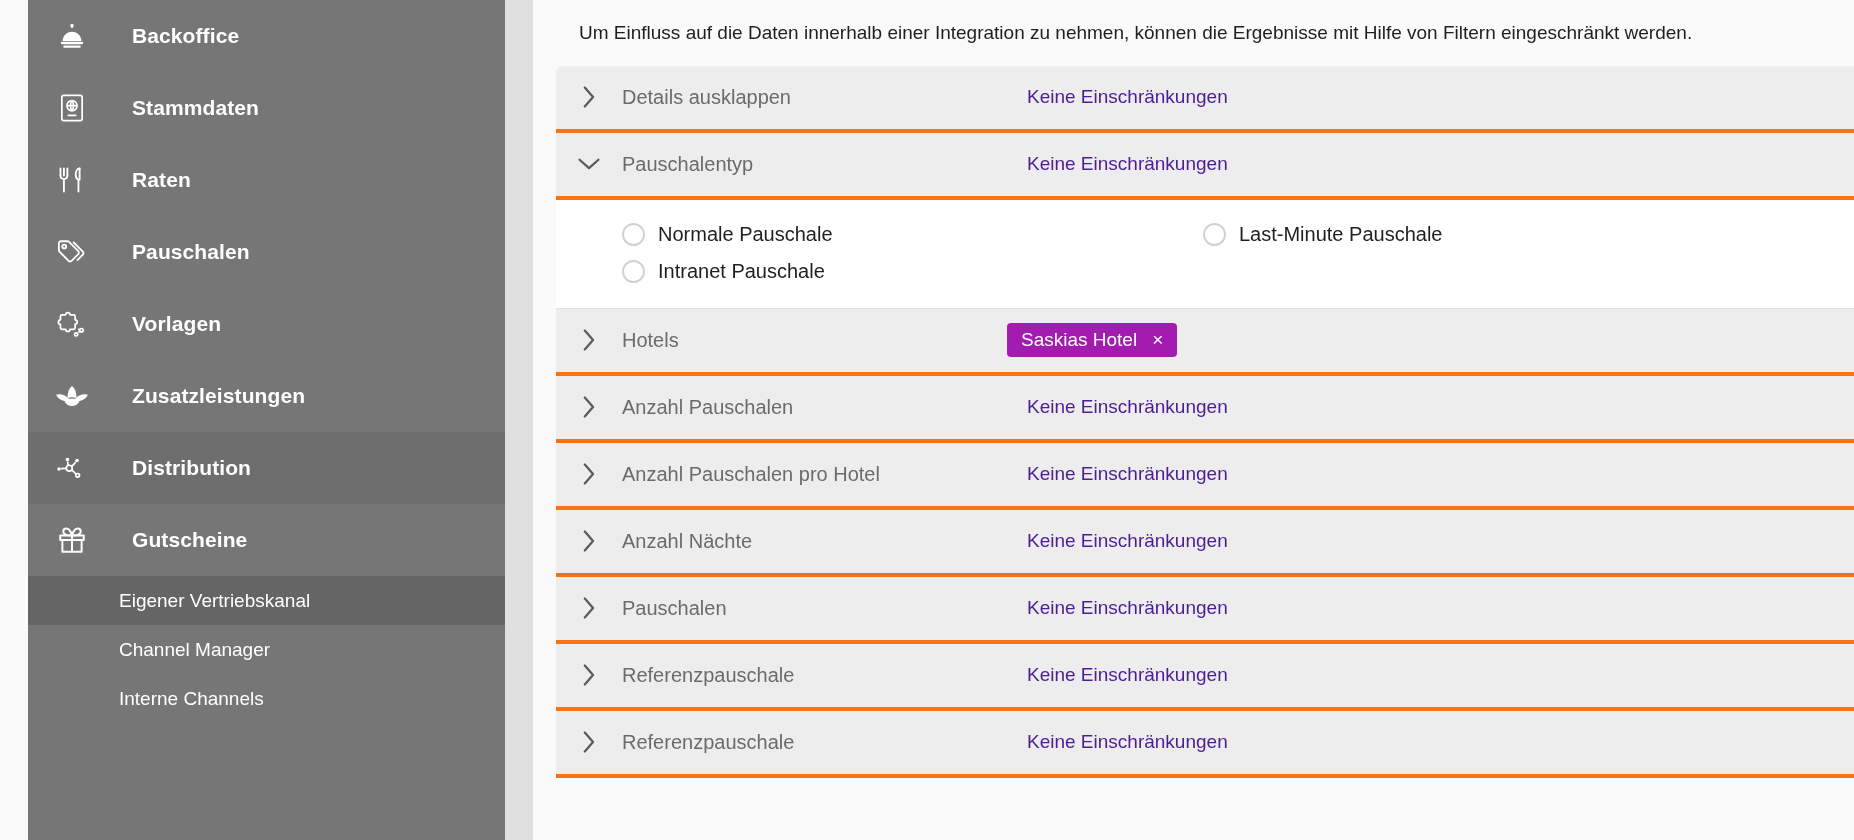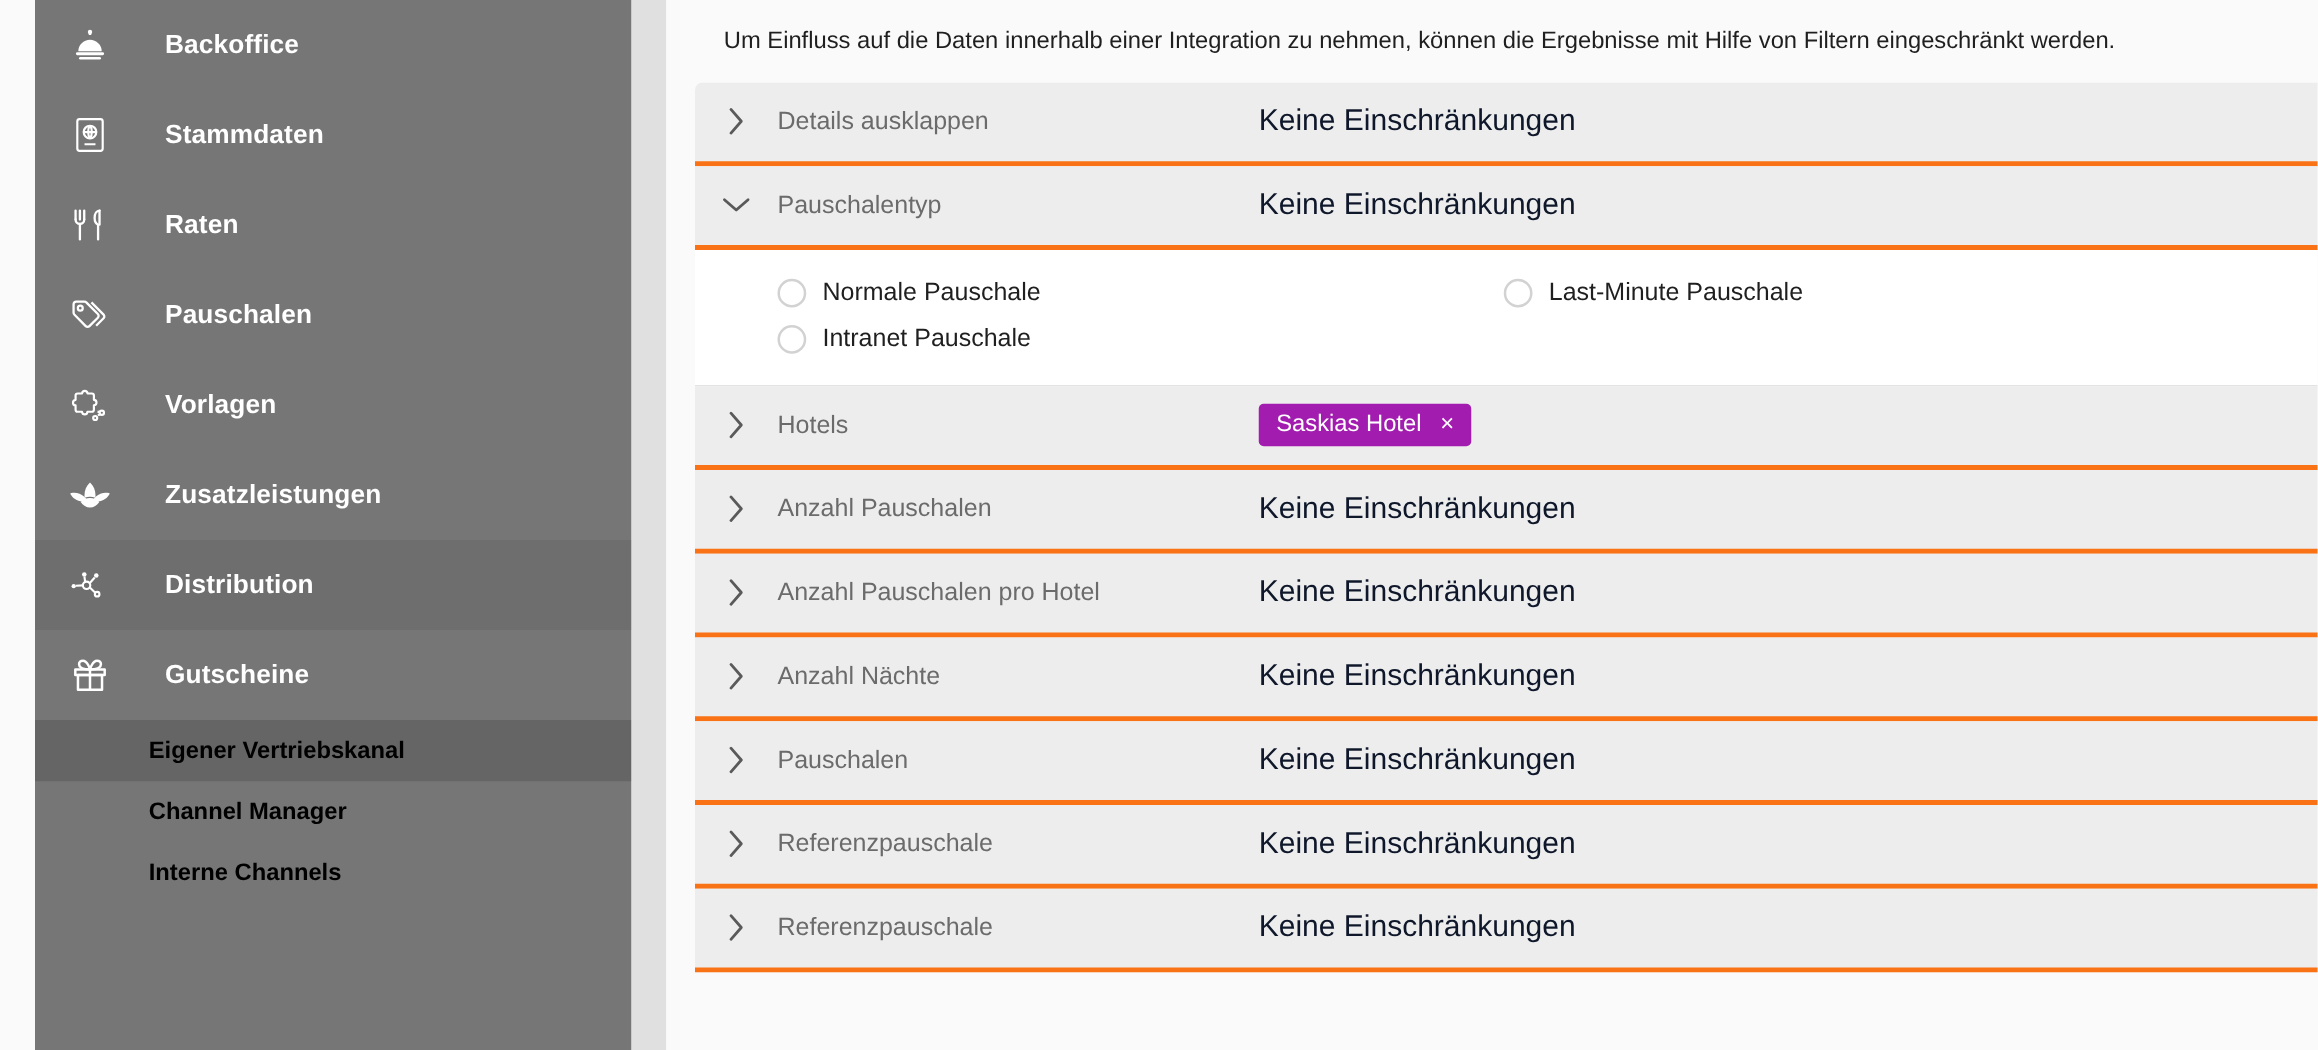--- a/index.html
+++ b/index.html
@@ -66,23 +66,23 @@
     align-items: center;
     height: 49px;
     padding-left: 91px;
     box-sizing: border-box;
     cursor: pointer;
   }
   .sub-item.active {
     background: #656565;
   }
   .sub-label {
-    color: #000000;
+    color: #ffffff;
     font-size: 19px;
-    font-weight: bold;
+    font-weight: normal;
     white-space: nowrap;
   }
 
   
   .gutter-a {
     width: 28px;
     min-width: 28px;
     height: 840px;
     background: #e0e0e0;
   }
@@ -127,23 +127,24 @@
   }
   .chev svg { display: block; }
   .row-label {
     font-size: 20px;
     color: #6b6b6b;
     width: 385px;
     min-width: 385px;
     white-space: nowrap;
   }
   .row-value {
-    font-size: 24px;
-    color: #0f172a;
-    white-space: nowrap;
+    font-size: 19px;
+    color: #4c1d95;
+    white-space: nowrap;
+    margin-left: 20px;
   }
   .chip {
     display: inline-flex;
     align-items: center;
     background: #a21caf;
     color: #ffffff;
     font-size: 19px;
     border-radius: 4px;
     padding: 7px 14px 8px 14px;
     line-height: 1;

